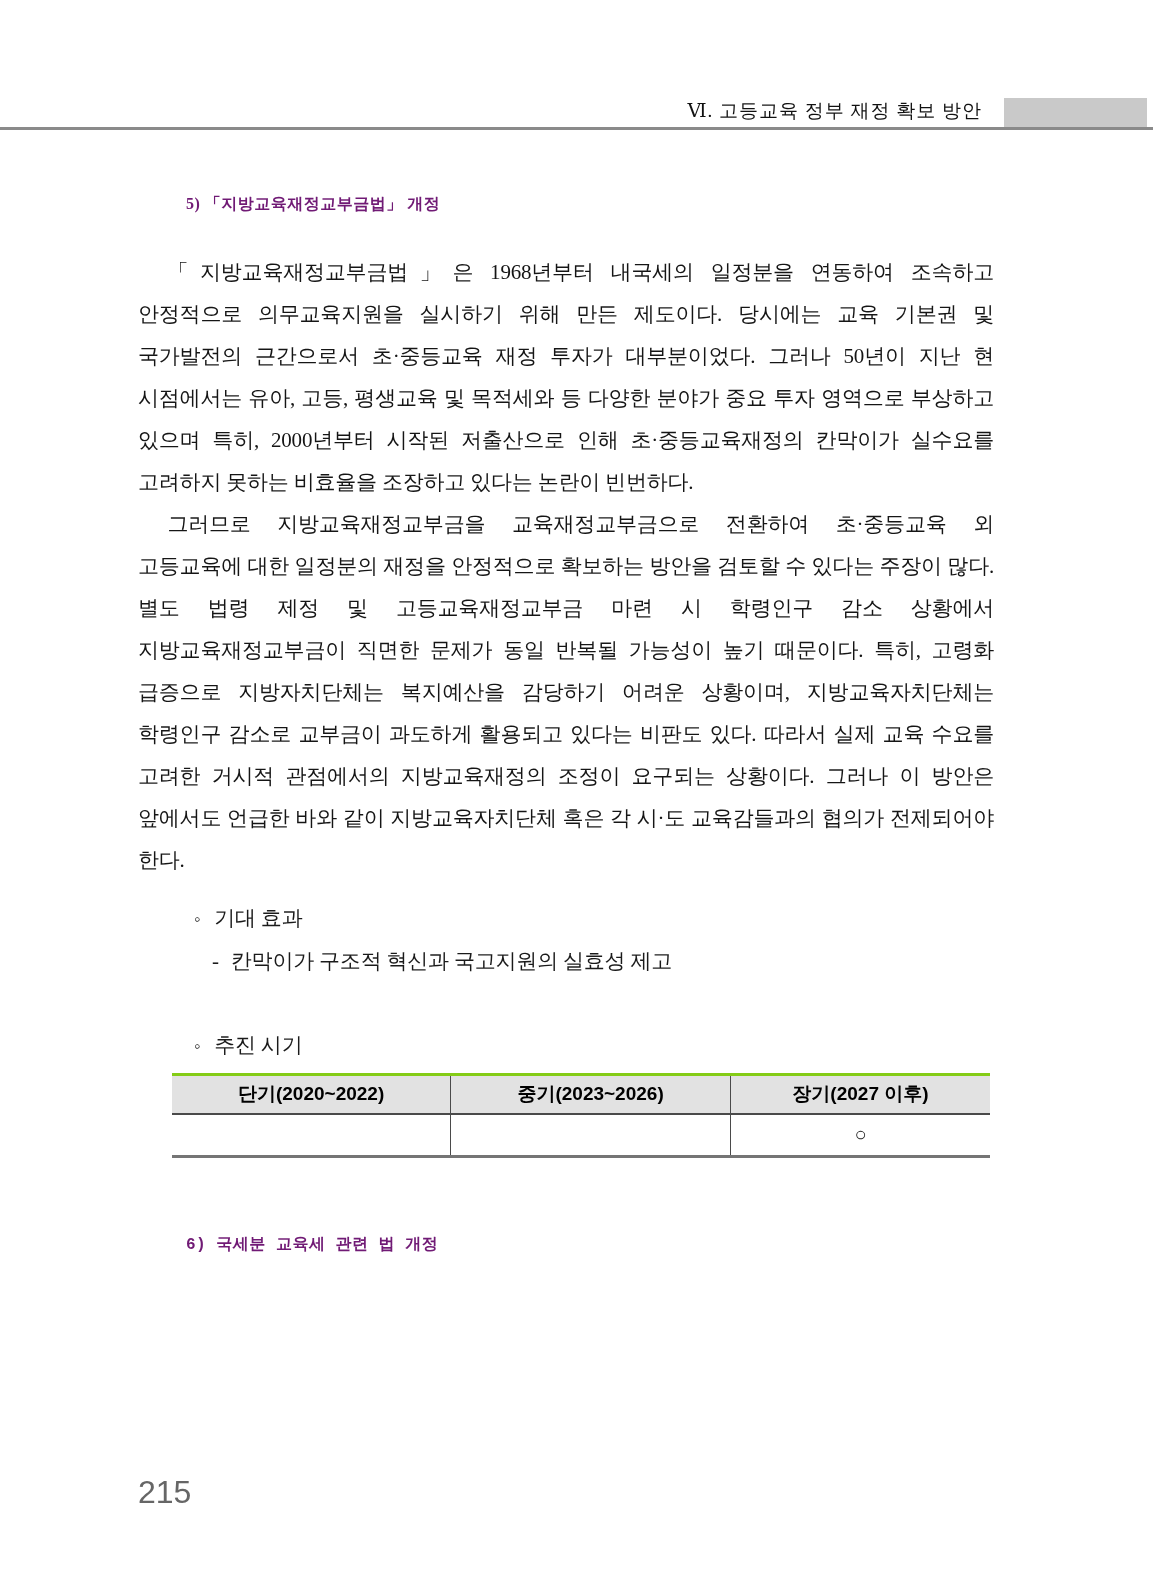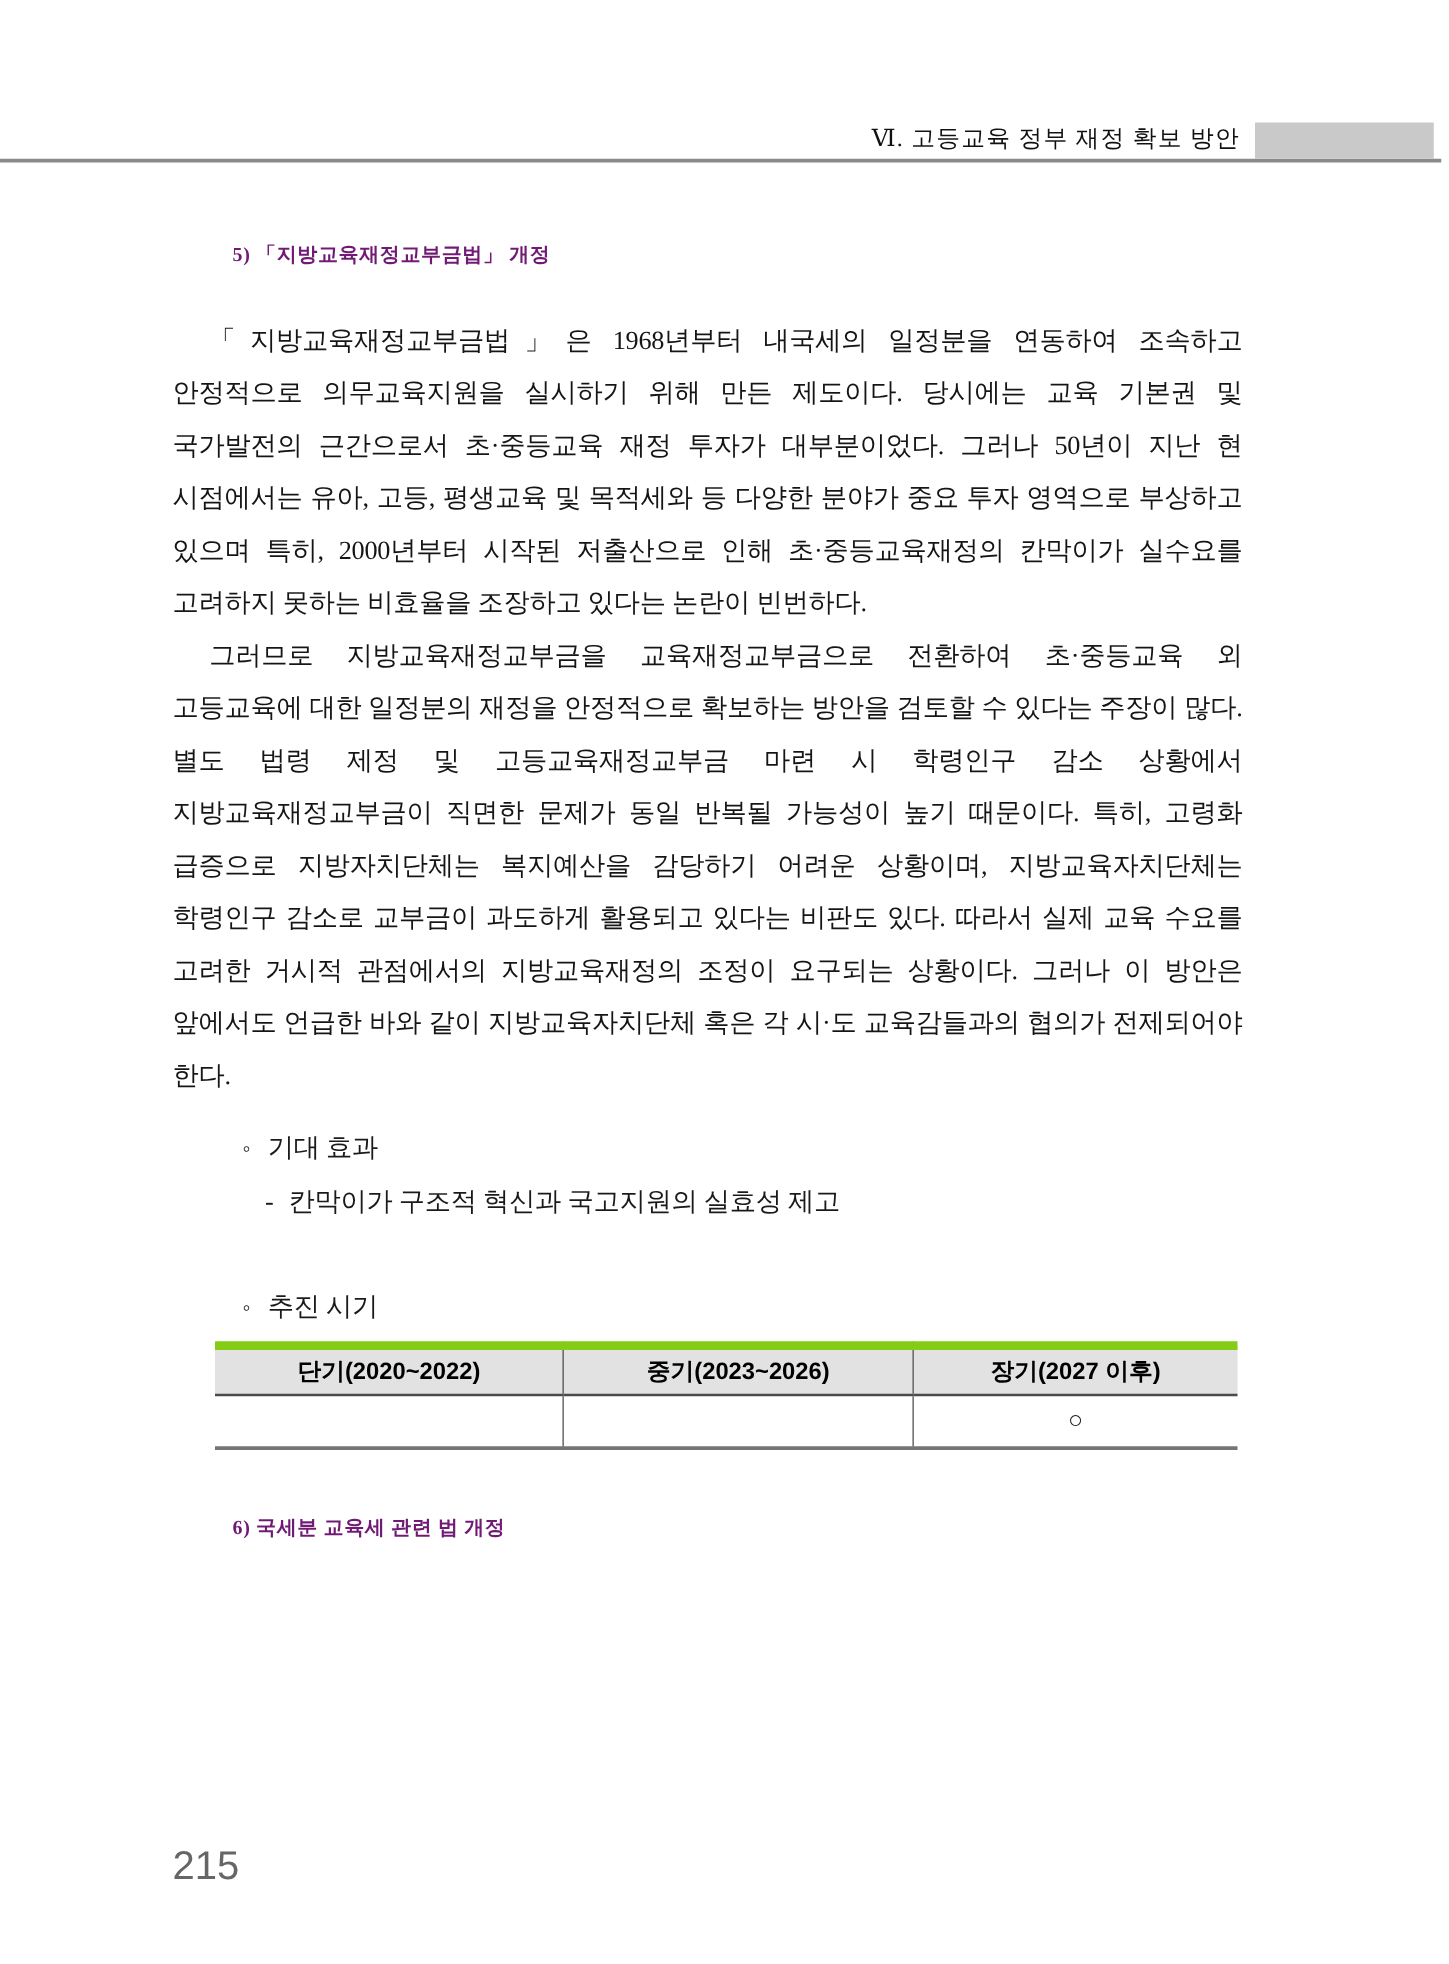--- a/index.html
+++ b/index.html
@@ -11,21 +11,21 @@
     font-family: "Liberation Serif", "DejaVu Serif", serif;
     color: #1a1a1a;
     overflow: hidden;
   }
 
   
   .doc-header {
     display: flex;
     justify-content: flex-end;
     align-items: flex-end;
-    gap: 12px;
+    gap: 22px;
     padding: 98px 6px 0 0;
     border-bottom: 3px solid #8a8a8a;
     width: 1153px;
   }
   .doc-header .header-title {
     font-size: 19px;
     letter-spacing: 1px;
     color: #111;
     padding-bottom: 3px;
     white-space: nowrap;
@@ -43,21 +43,21 @@
   }
 
   .section-heading {
     font-size: 16px;
     font-weight: bold;
     letter-spacing: 0.5px;
     padding-left: 48px;
     color: #701a75;
   }
   .heading-5 { margin-top: 64px; }
-  .heading-6 { margin-top: 52px; }
+  .heading-6 { margin-top: 76px; font-family: Liberation Mono, monospace; }
 
   .para {
     font-size: 21px;
     line-height: 42px;
     text-align: justify;
     text-indent: 1.4em;
     letter-spacing: -0.2px;
     word-break: keep-all;
     color: #151515;
   }
@@ -77,21 +77,21 @@
   .bullet-2 { margin-top: 42px; padding-left: 56px; }
   .bullet-marker { margin-right: 14px; font-size: 18px; }
   .dash-marker { margin-right: 12px; font-size: 21px; }
 
   
   .timeline-table {
     margin-top: 6px;
     margin-left: 34px;
     width: 818px;
     border-collapse: collapse;
-    border-top: 7px solid #84cc16;
+    border-top: 3px solid #84cc16;
     border-bottom: 3px solid #757575;
     font-family: "Liberation Sans", "DejaVu Sans", sans-serif;
   }
   .timeline-table th {
     background: #e2e2e2;
     font-size: 19px;
     font-weight: bold;
     text-align: center;
     height: 39px;
     border-bottom: 2px solid #4a4a4a;

